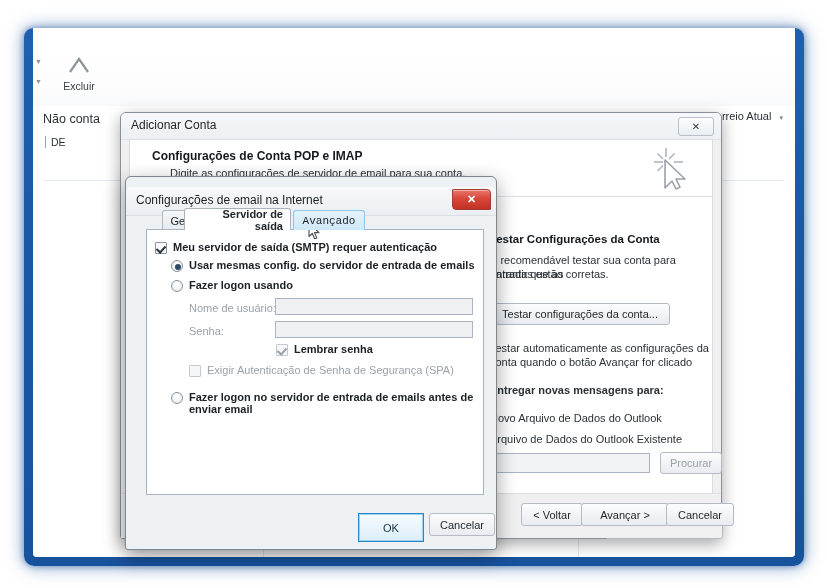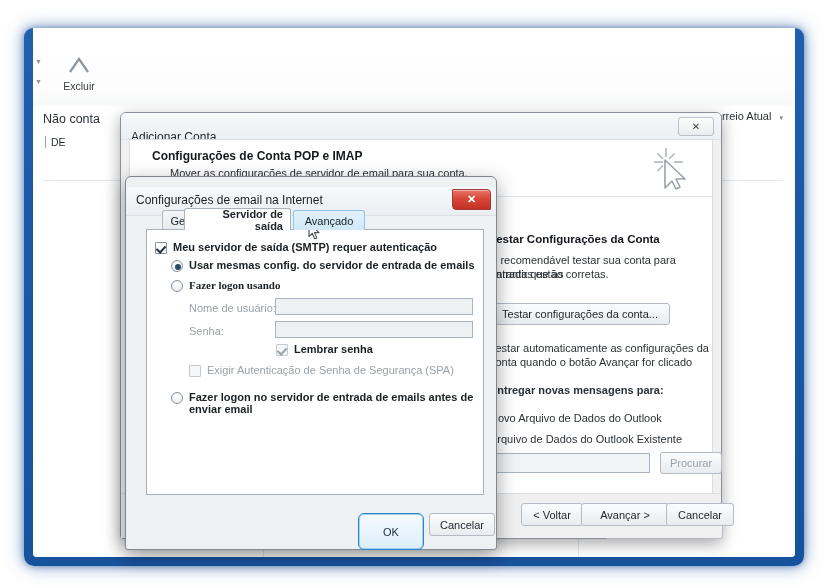--- a/index.html
+++ b/index.html
@@ -90,21 +90,21 @@
     border:1px solid #8a9099;
     border-radius:6px 6px 3px 3px;
     box-shadow:0 5px 16px rgba(0,0,0,.35);
   }
   .wiz-tb{
     position:absolute;left:0;top:0;right:0;height:26px;
     background:linear-gradient(180deg,#f6f8fa 0%,#eceff3 100%);
     border-radius:5px 5px 0 0;
     border-bottom:1px solid #dfe3e8;
   }
-  .wiz-title{position:absolute;left:10px;top:5px;font-size:12px;color:#21262b;margin-top:12px;}
+  .wiz-title{position:absolute;left:10px;top:5px;font-size:12px;color:#21262b;}
   .wiz-x{
     position:absolute;right:7px;top:4px;width:34px;height:17px;
     border:1px solid #b9c0c8;border-radius:3px;
     background:linear-gradient(180deg,#fdfdfd,#e9edf1);
     display:flex;align-items:center;justify-content:center;
     font-size:10px;color:#3a4046;
   }
   .wiz-body{
     position:absolute;left:8px;top:26px;right:8px;bottom:44px;
     background:#ffffff;border:1px solid #d9dde2;
@@ -203,22 +203,22 @@
   .rad.on:after{
     content:"";position:absolute;left:3px;top:3px;width:6px;height:6px;border-radius:50%;
     background:#2b4a66;
   }
   .ifield{
     position:absolute;height:17px;box-sizing:border-box;
     border:1px solid #a8b4c1;background:#eef0f2;
   }
   .idlg-foot{position:absolute;left:0;right:0;bottom:0;height:52px;}
   .okbtn{
-    position:absolute;height:37px;box-sizing:border-box;
-    border:1px solid #2b87c9;border-radius:6px;
+    position:absolute;height:29px;box-sizing:border-box;
+    border:1px solid #2b87c9;border-radius:0;
     background:linear-gradient(180deg,#f6fbff,#dceefb);
     box-shadow:0 0 0 1px #9fd0ef inset;
     font-size:11px;color:#15303f;display:flex;align-items:center;justify-content:center;
   }
   .cnbtn{
     position:absolute;height:23px;box-sizing:border-box;
     border:1px solid #b4bbc3;border-radius:3px;
     background:linear-gradient(180deg,#fbfcfd,#e8ecf0);
     font-size:11px;color:#1f2429;display:flex;align-items:center;justify-content:center;
   }
@@ -433,21 +433,21 @@
 
   <div class="wiz">
     <div class="wiz-tb">
       <div class="wiz-title">Adicionar Conta</div>
       <div class="wiz-x">✕</div>
     </div>
 
     <div class="wiz-body">
       <div class="wiz-head">
         <div class="wiz-h1">Configurações de Conta POP e IMAP</div>
-        <div class="wiz-h2">Mover as configurações de servidor de email para sua conta.</div>
+        <div class="wiz-h2">Digite as configurações de servidor de email para sua conta.</div>
         <div class="wiz-wand">
           <svg width="56" height="48" viewBox="0 0 56 48">
             <g stroke="#aeb6be" stroke-width="1.6" fill="none">
               <path d="M26 4 v9"></path>
                 <path d="M26 26 v8"></path>
               <path d="M14 18 h9"></path>
                 <path d="M34 18 h9"></path>
               <path d="M17.5 9.5 L23 15"></path>
                 <path d="M34.5 9.5 L29 15"></path>
               <path d="M17.5 27 L23 21.5"></path>
@@ -496,33 +496,33 @@
 
   <div class="idlg">
     <div class="idlg-tb">
       <div class="idlg-title">Configurações de email na Internet</div>
       <div class="xbtn">✕</div>
     </div>
 
     <div class="tabstrip">
       <div class="tab" style="left:0px;width:44px;margin-left:24px;">Geral</div>
       <div class="tab active" style="left:46px;width:107px;">Servidor de saída</div>
-      <div class="tab hover" style="left:155px;width:72px;">Avançado</div>
+      <div class="tab hover" style="left:155px;width:72px;font-family:Liberation Mono, monospace;">Avançado</div>
     </div>
 
     <div class="ipanel">
 
       <div class="cbox on" style="left:8px;top:12px;"></div>
       <div class="lbl b" style="left:26px;top:11px;">Meu servidor de saída (SMTP) requer autenticação</div>
 
       <div class="rad on" style="left:24px;top:30px;"></div>
       <div class="lbl b" style="left:42px;top:29px;">Usar mesmas config. do servidor de entrada de emails</div>
 
       <div class="rad" style="left:24px;top:50px;"></div>
-      <div class="lbl b" style="left:42px;top:49px;font-family:Liberation Serif, serif;">Fazer logon usando</div>
+      <div class="lbl b" style="left:42px;top:49px;">Fazer logon usando</div>
 
       <div class="lbl dis" style="left:42px;top:72px;">Nome de usuário:</div>
       <div class="ifield" style="left:128px;top:68px;width:198px;"></div>
 
       <div class="lbl dis" style="left:42px;top:95px;">Senha:</div>
       <div class="ifield" style="left:128px;top:91px;width:198px;"></div>
 
       <div class="cbox dis on" style="left:129px;top:114px;"></div>
       <div class="lbl b" style="left:147px;top:113px;">Lembrar senha</div>
 

